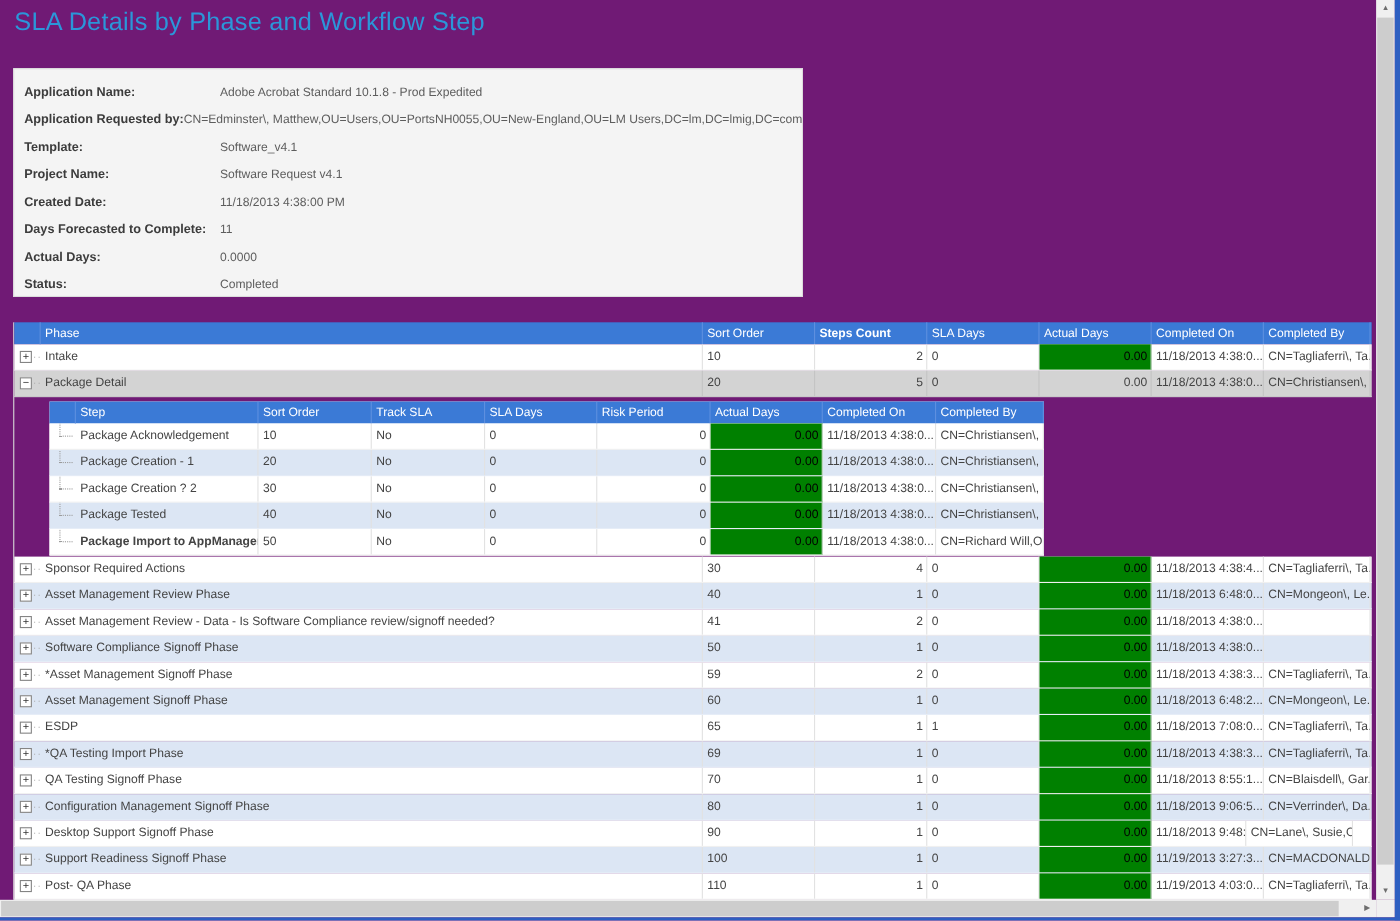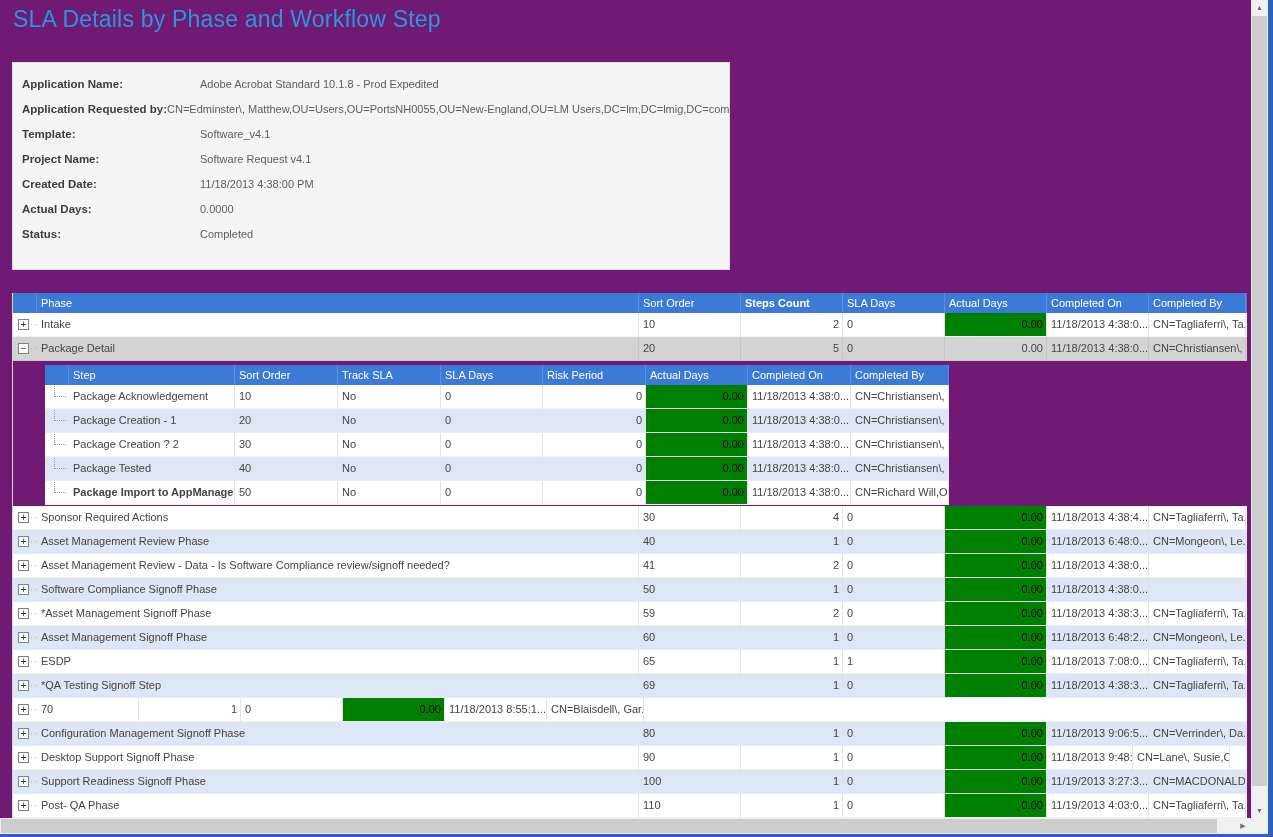--- a/index.html
+++ b/index.html
@@ -91,20 +91,24 @@
       </div>
       <div class="info-row">
         <span class="info-label">Project Name:</span>
         <span class="info-value">Software Request v4.1</span>
       </div>
       <div class="info-row">
         <span class="info-label">Created Date:</span>
         <span class="info-value">11/18/2013 4:38:00 PM</span>
       </div>
       <div class="info-row">
+        <span class="info-label">Days Forecasted to Complete:</span>
+        <span class="info-value">11</span>
+      </div>
+      <div class="info-row">
         <span class="info-label">Actual Days:</span>
         <span class="info-value">0.0000</span>
       </div>
       <div class="info-row">
         <span class="info-label">Status:</span>
         <span class="info-value">Completed</span>
       </div>
     </div>
 
   <div class="grid" id="grid">
@@ -311,33 +315,34 @@
         <div class="tcell" style="width: 102px;">1</div>
         <div class="tcell num green" style="width: 102px;">0.00</div>
         <div class="tcell" style="width: 102px;">11/18/2013 7:08:0...</div>
         <div class="tcell" style="width: 97px;">CN=Tagliaferri\, Ta..</div>
       </div>
       <div class="trow alt">
         <div class="tcell expand-cell" style="width: 24px;">
           <span class="plusbox">+</span>
           <span class="tdots">····</span>
         </div>
-        <div class="tcell" style="width: 602px;">*QA Testing Signoff Step</div>
+        <div class="tcell" style="width: 602px;">*QA Testing Import Phase</div>
         <div class="tcell" style="width: 102px;">69</div>
         <div class="tcell num" style="width: 102px;">1</div>
         <div class="tcell" style="width: 102px;">0</div>
         <div class="tcell num green" style="width: 102px;">0.00</div>
         <div class="tcell" style="width: 102px;">11/18/2013 4:38:3...</div>
         <div class="tcell" style="width: 97px;">CN=Tagliaferri\, Ta..</div>
       </div>
       <div class="trow">
         <div class="tcell expand-cell" style="width: 24px;">
           <span class="plusbox">+</span>
           <span class="tdots">····</span>
         </div>
+        <div class="tcell" style="width: 602px;">QA Testing Signoff Phase</div>
         <div class="tcell" style="width: 102px;">70</div>
         <div class="tcell num" style="width: 102px;">1</div>
         <div class="tcell" style="width: 102px;">0</div>
         <div class="tcell num green" style="width: 102px;">0.00</div>
         <div class="tcell" style="width: 102px;">11/18/2013 8:55:1...</div>
         <div class="tcell" style="width: 97px;">CN=Blaisdell\, Gar...</div>
       </div>
       <div class="trow alt">
         <div class="tcell expand-cell" style="width: 24px;">
           <span class="plusbox">+</span>

